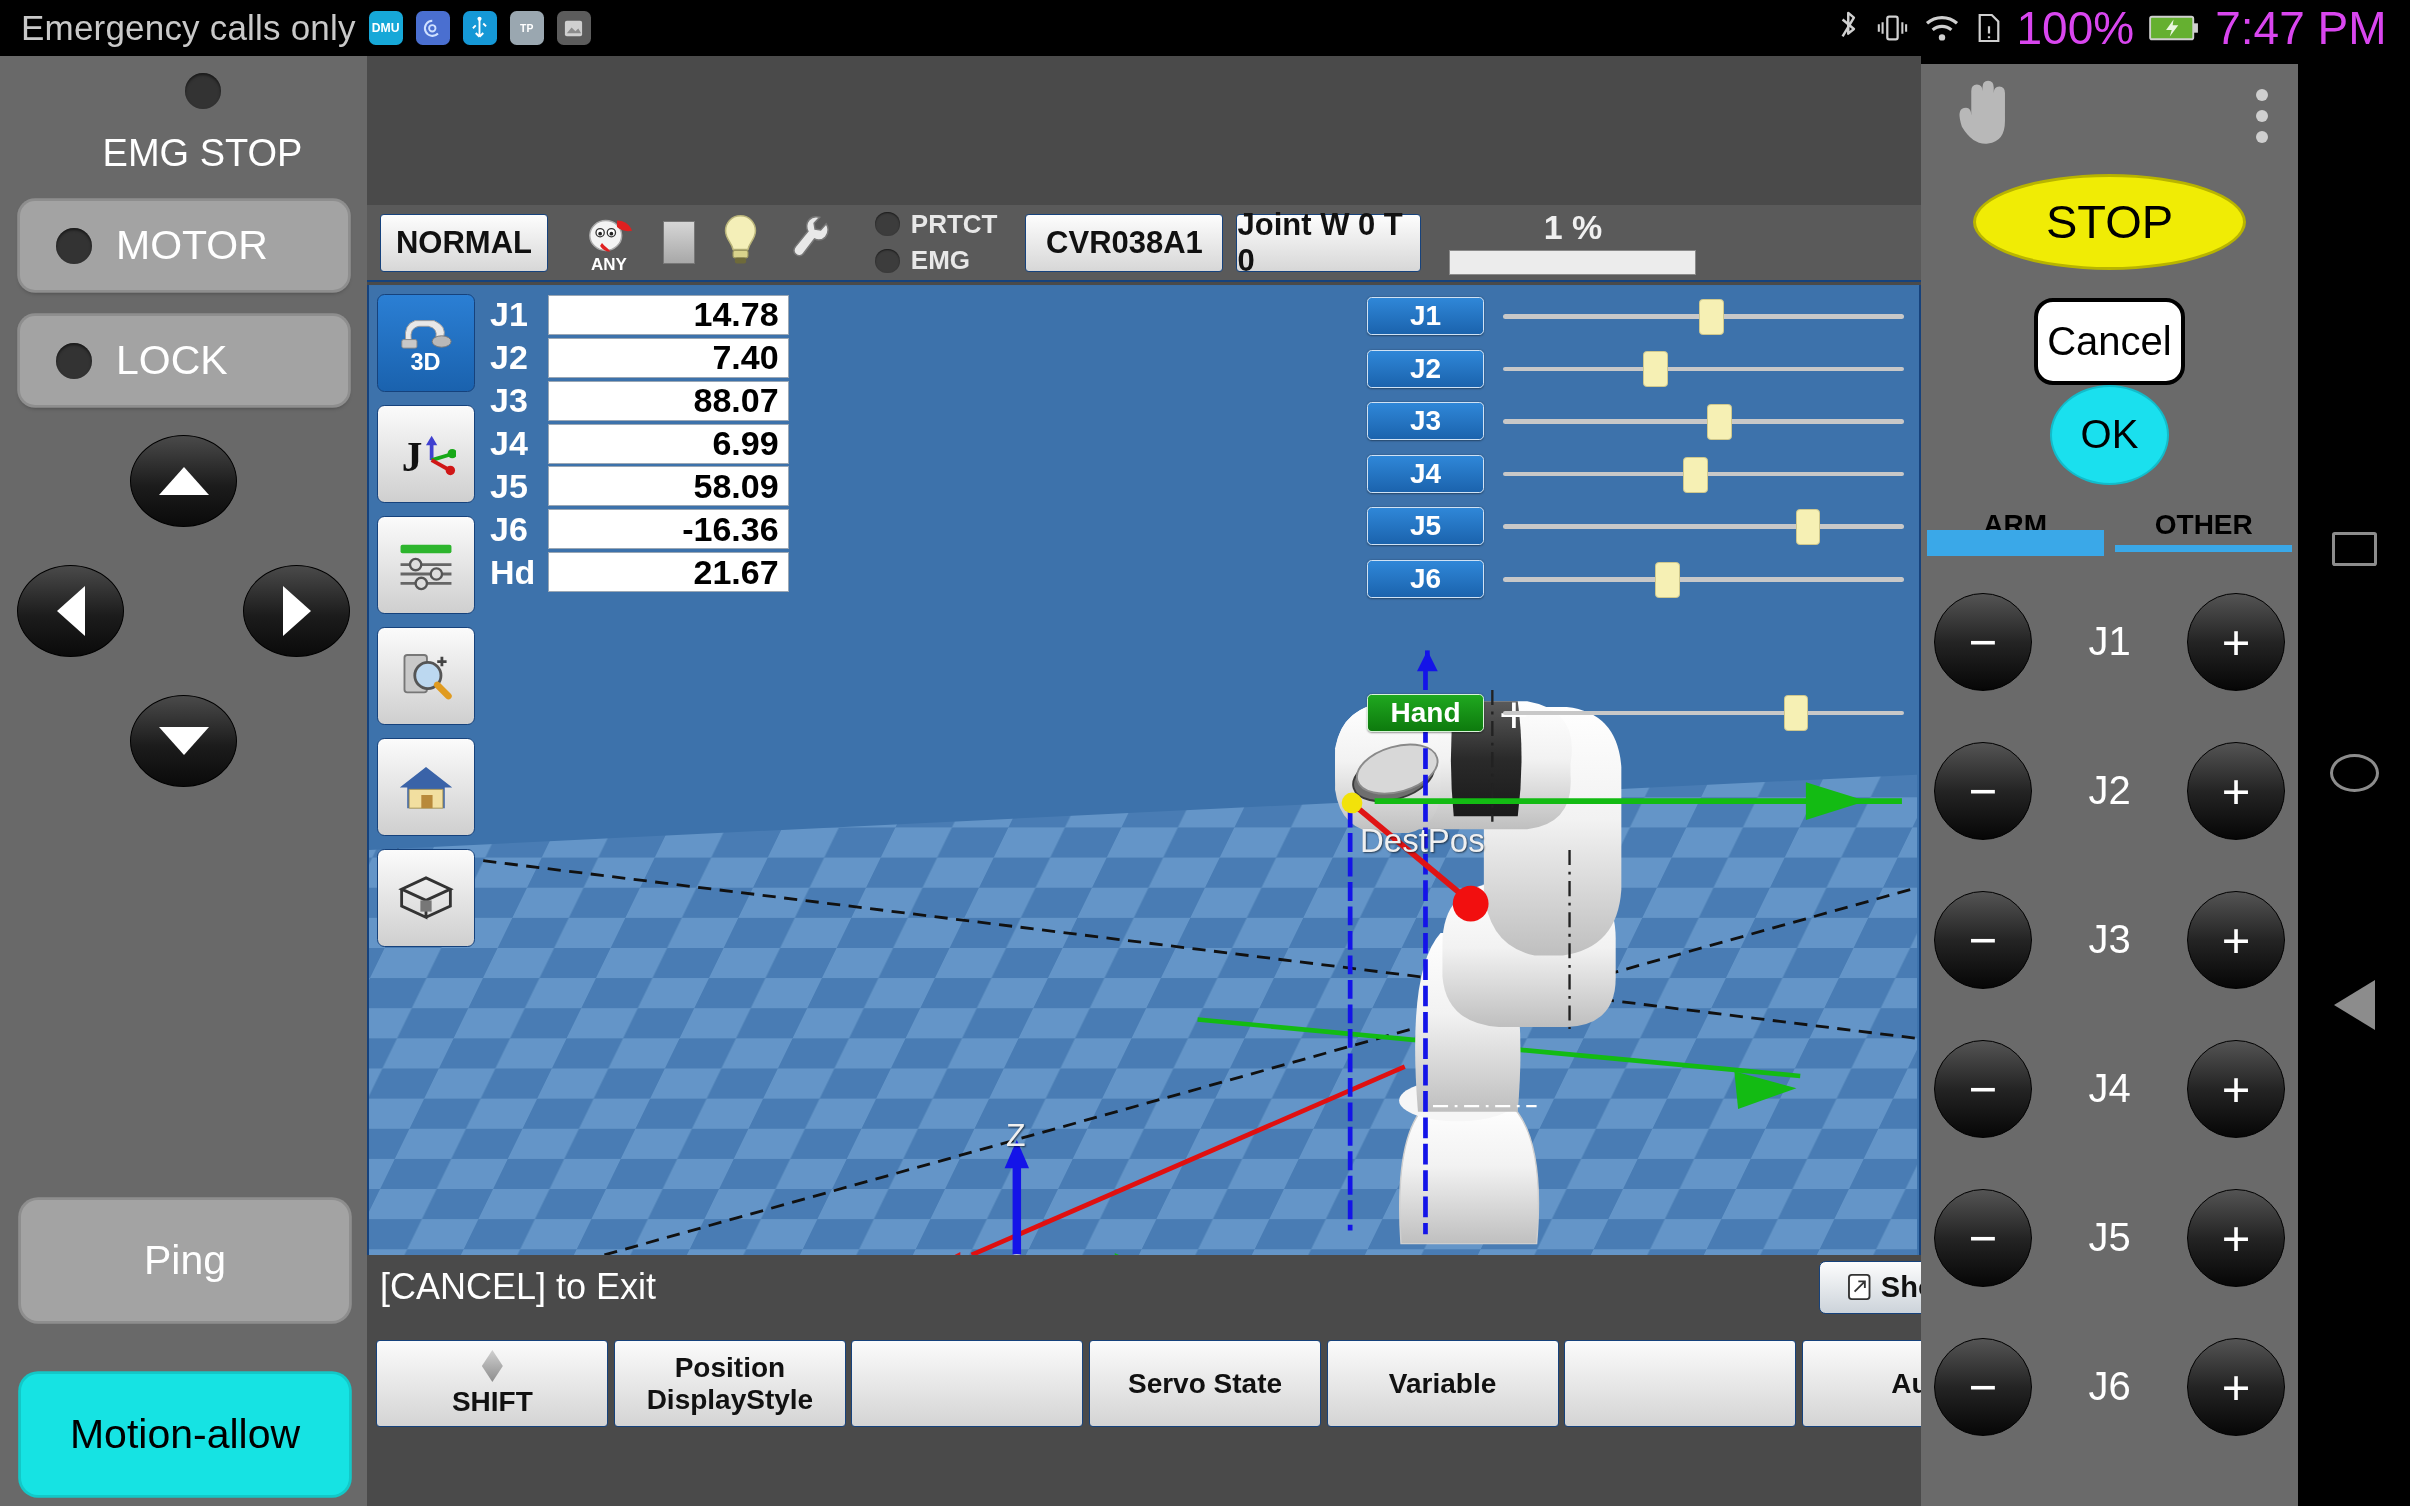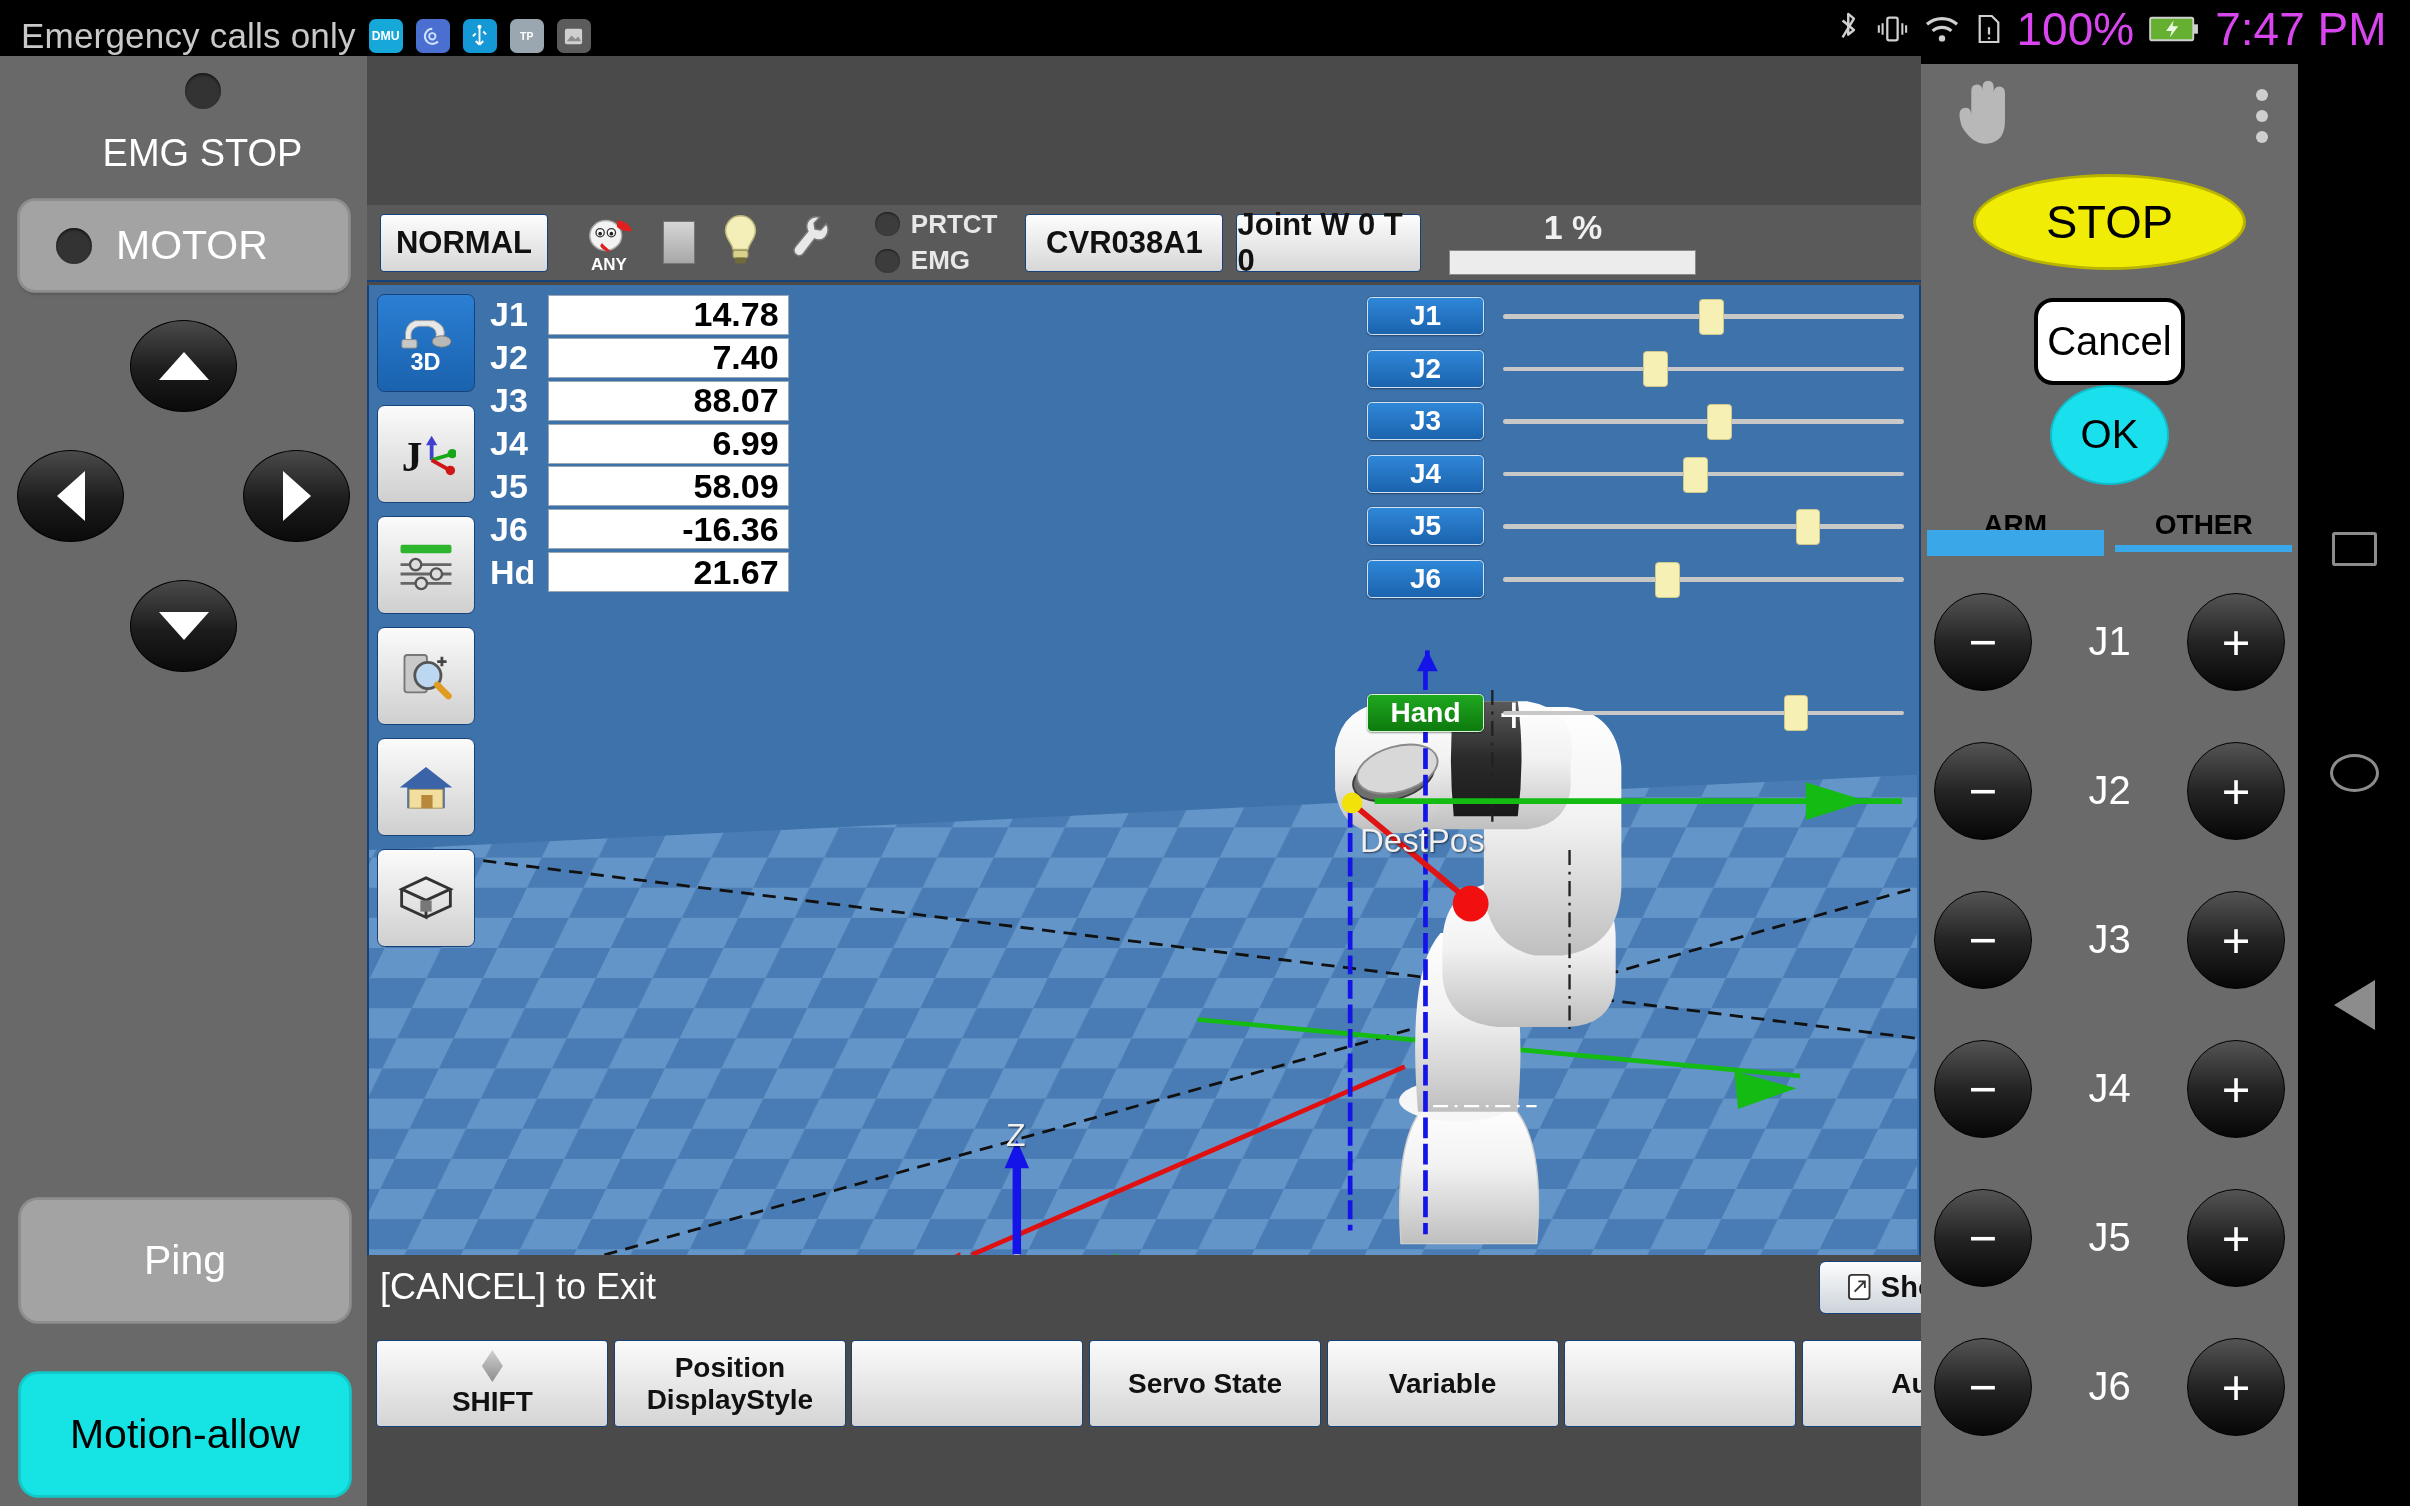--- a/index.html
+++ b/index.html
@@ -1,21 +1,21 @@
 <!DOCTYPE html>
 <html style="font-size:15px"><head>
 <meta charset="utf-8">
 <style>
   * { margin:0; padding:0; box-sizing:border-box; }
   html,body { width:2411px; height:1507px; background:#000; overflow:hidden;
               font-family:"Liberation Sans", sans-serif; }
 
   
   .statusbar { position:absolute; left:0; top:0; width:2411px; height:56px;
-               background:#000; display:flex; align-items:flex-end; }
+               background:#000; display:flex; align-items:center; }
   .sb-left { display:flex; align-items:center; gap:13px; padding-left:21px; }
   .sb-carrier { color:#c9c9c9; font-size:35px; letter-spacing:0.2px; }
   .sb-appicon { width:34px; height:34px; border-radius:6.6px; display:flex;
                 align-items:center; justify-content:center; font-size:12.2px;
                 color:#fff; font-weight:bold; overflow:hidden; }
   .sb-right { margin-left:auto; display:flex; align-items:center; gap:15px; padding-right:24.5px; }
   .sb-right .txt { color:#d946ef; font-size:46px; }
   .sb-icon { color:#d0d0d0; display:flex; align-items:center; }
 
   
@@ -238,20 +238,24 @@
 
 <div class="leftbar">
   <div class="lamp-row" style="margin-top:17px;">
     <span class="lamp"></span>
     <span class="lamp-label">EMG STOP</span>
   </div>
   <div class="btn3d" style="margin-top:26px;">
     <span class="lamp"></span>
     <span class="lamp-label big">MOTOR</span>
   </div>
+  <div class="btn3d" style="margin-top:26px;">
+    <span class="lamp"></span>
+    <span class="lamp-label big">LOCK</span>
+  </div>
 
   <div class="dpad">
     <div class="dkey" style="left:130px; top:9.4px;">
       <span class="tri tri-up"></span>
     </div>
     <div class="dkey" style="left:17px; top:139px;">
       <span class="tri tri-left"></span>
     </div>
     <div class="dkey" style="left:243px; top:139px;">
       <span class="tri tri-right"></span>

